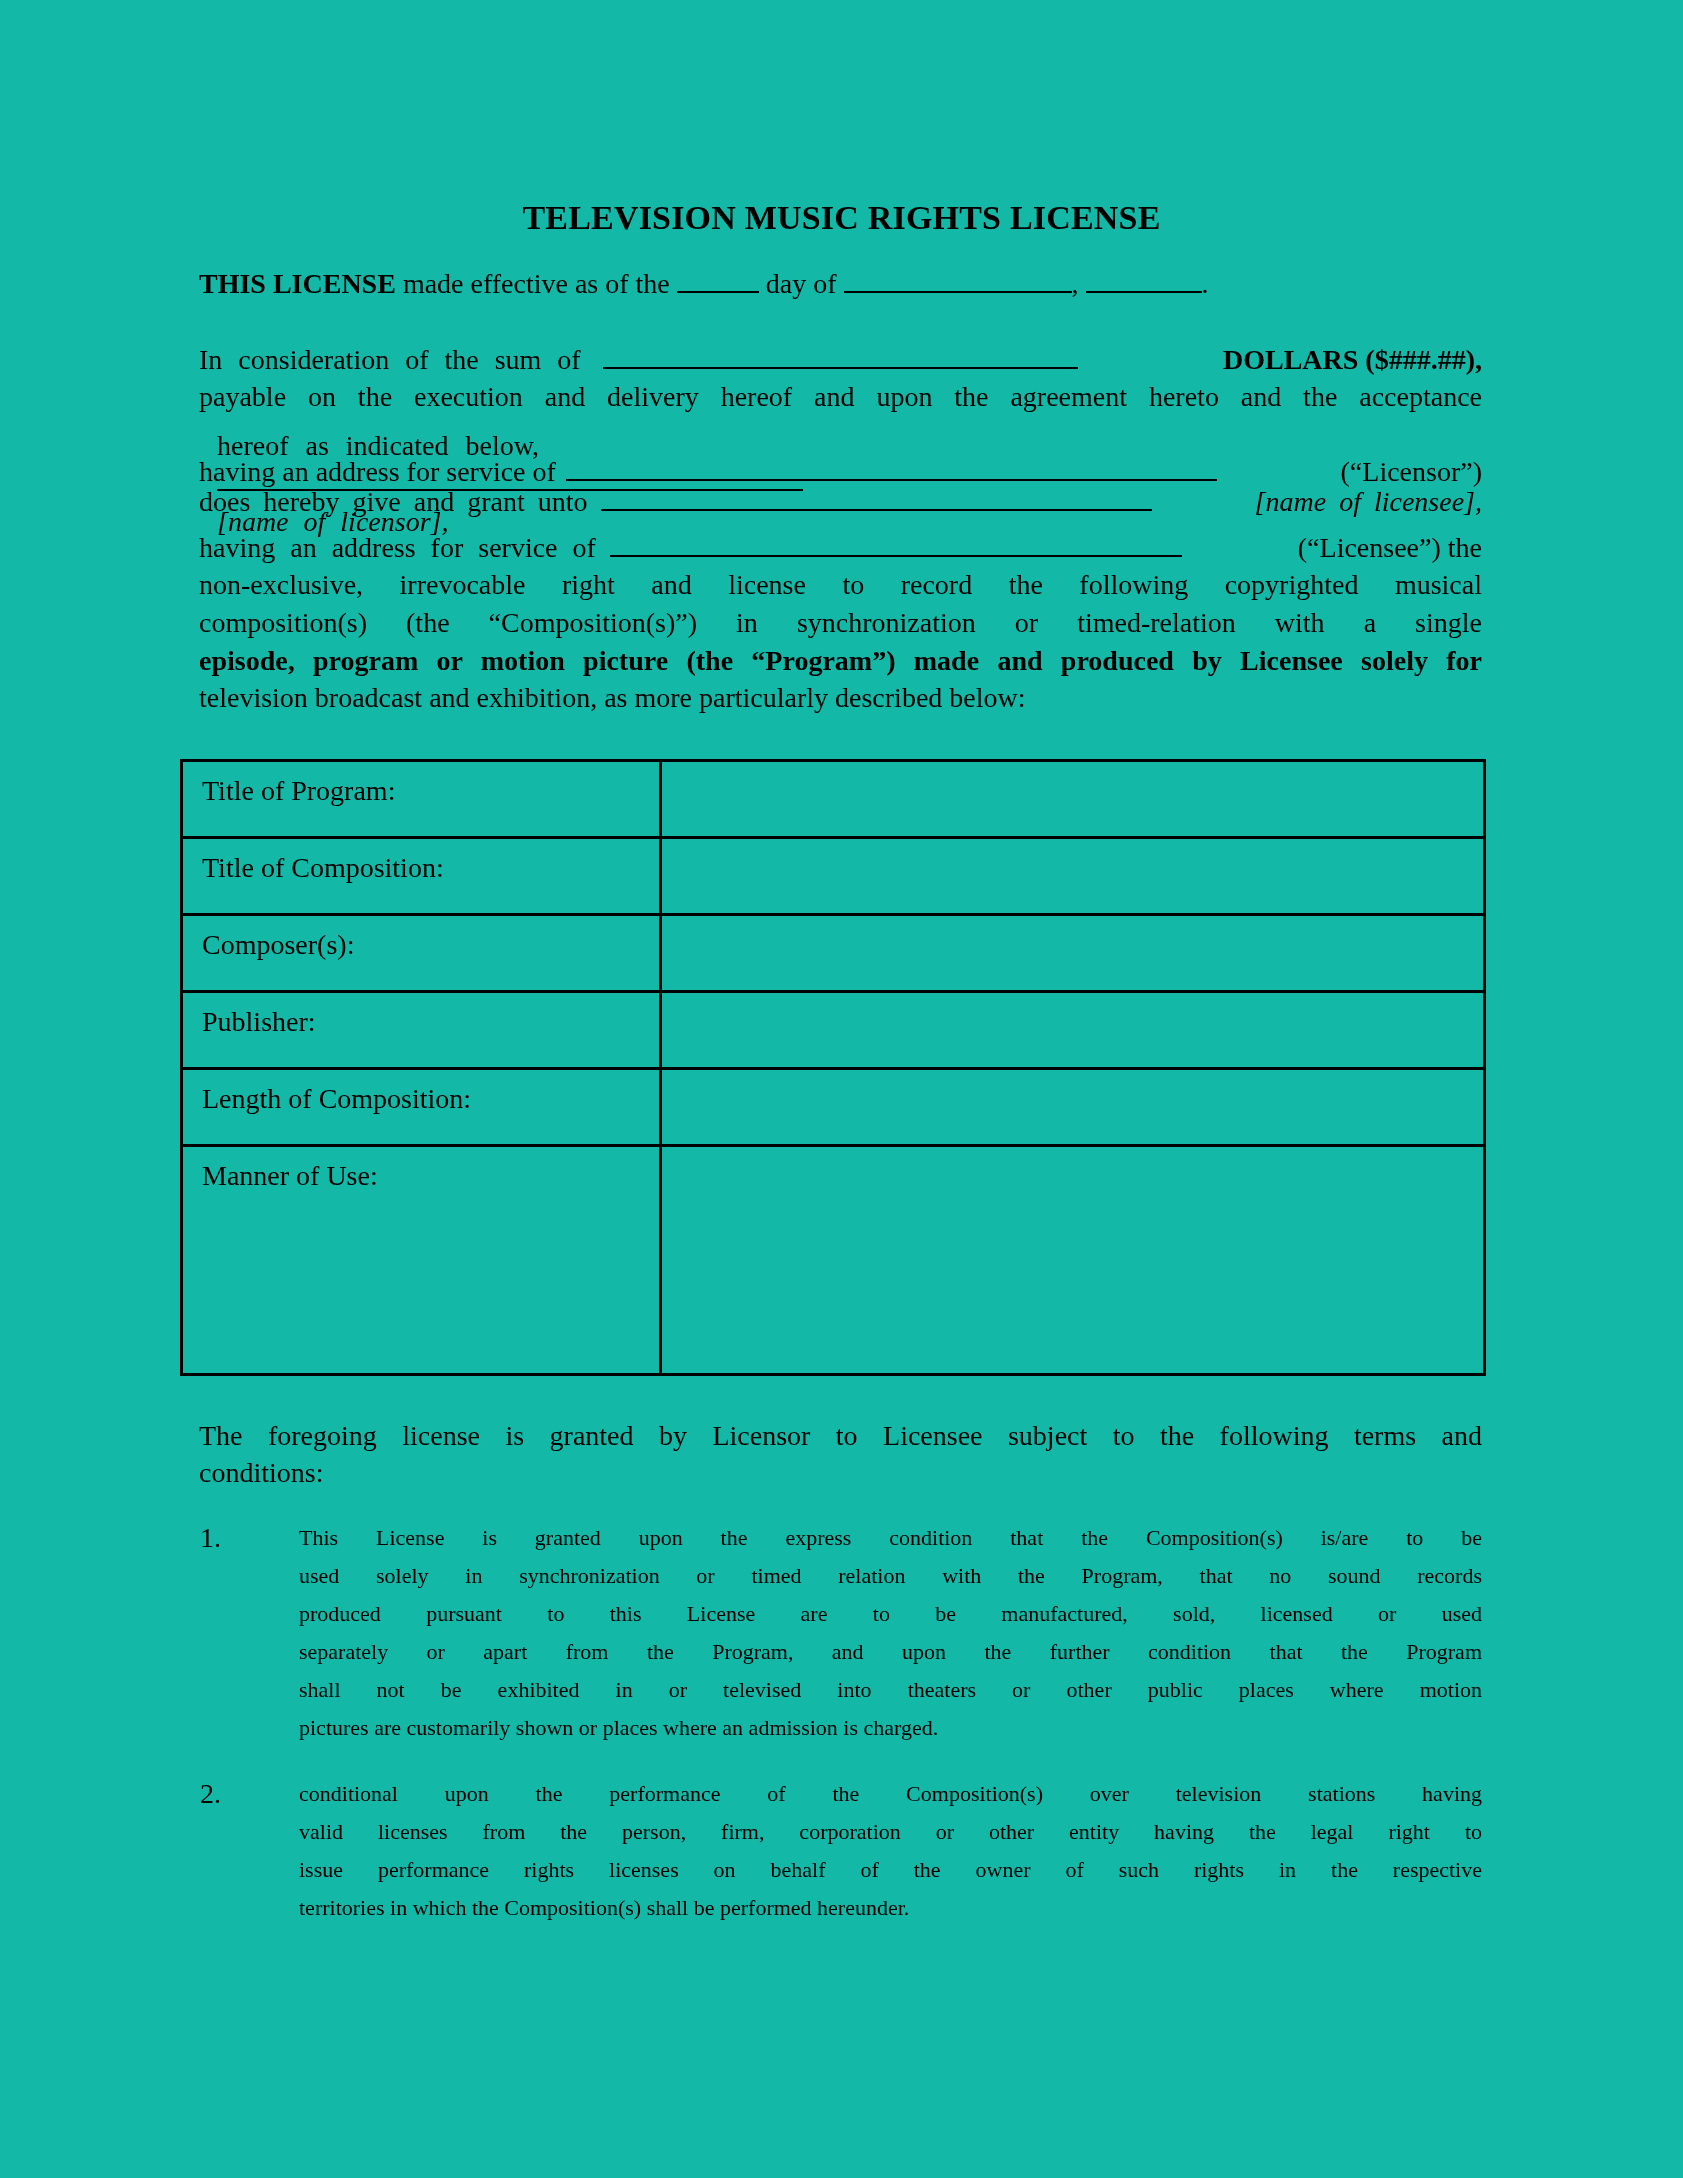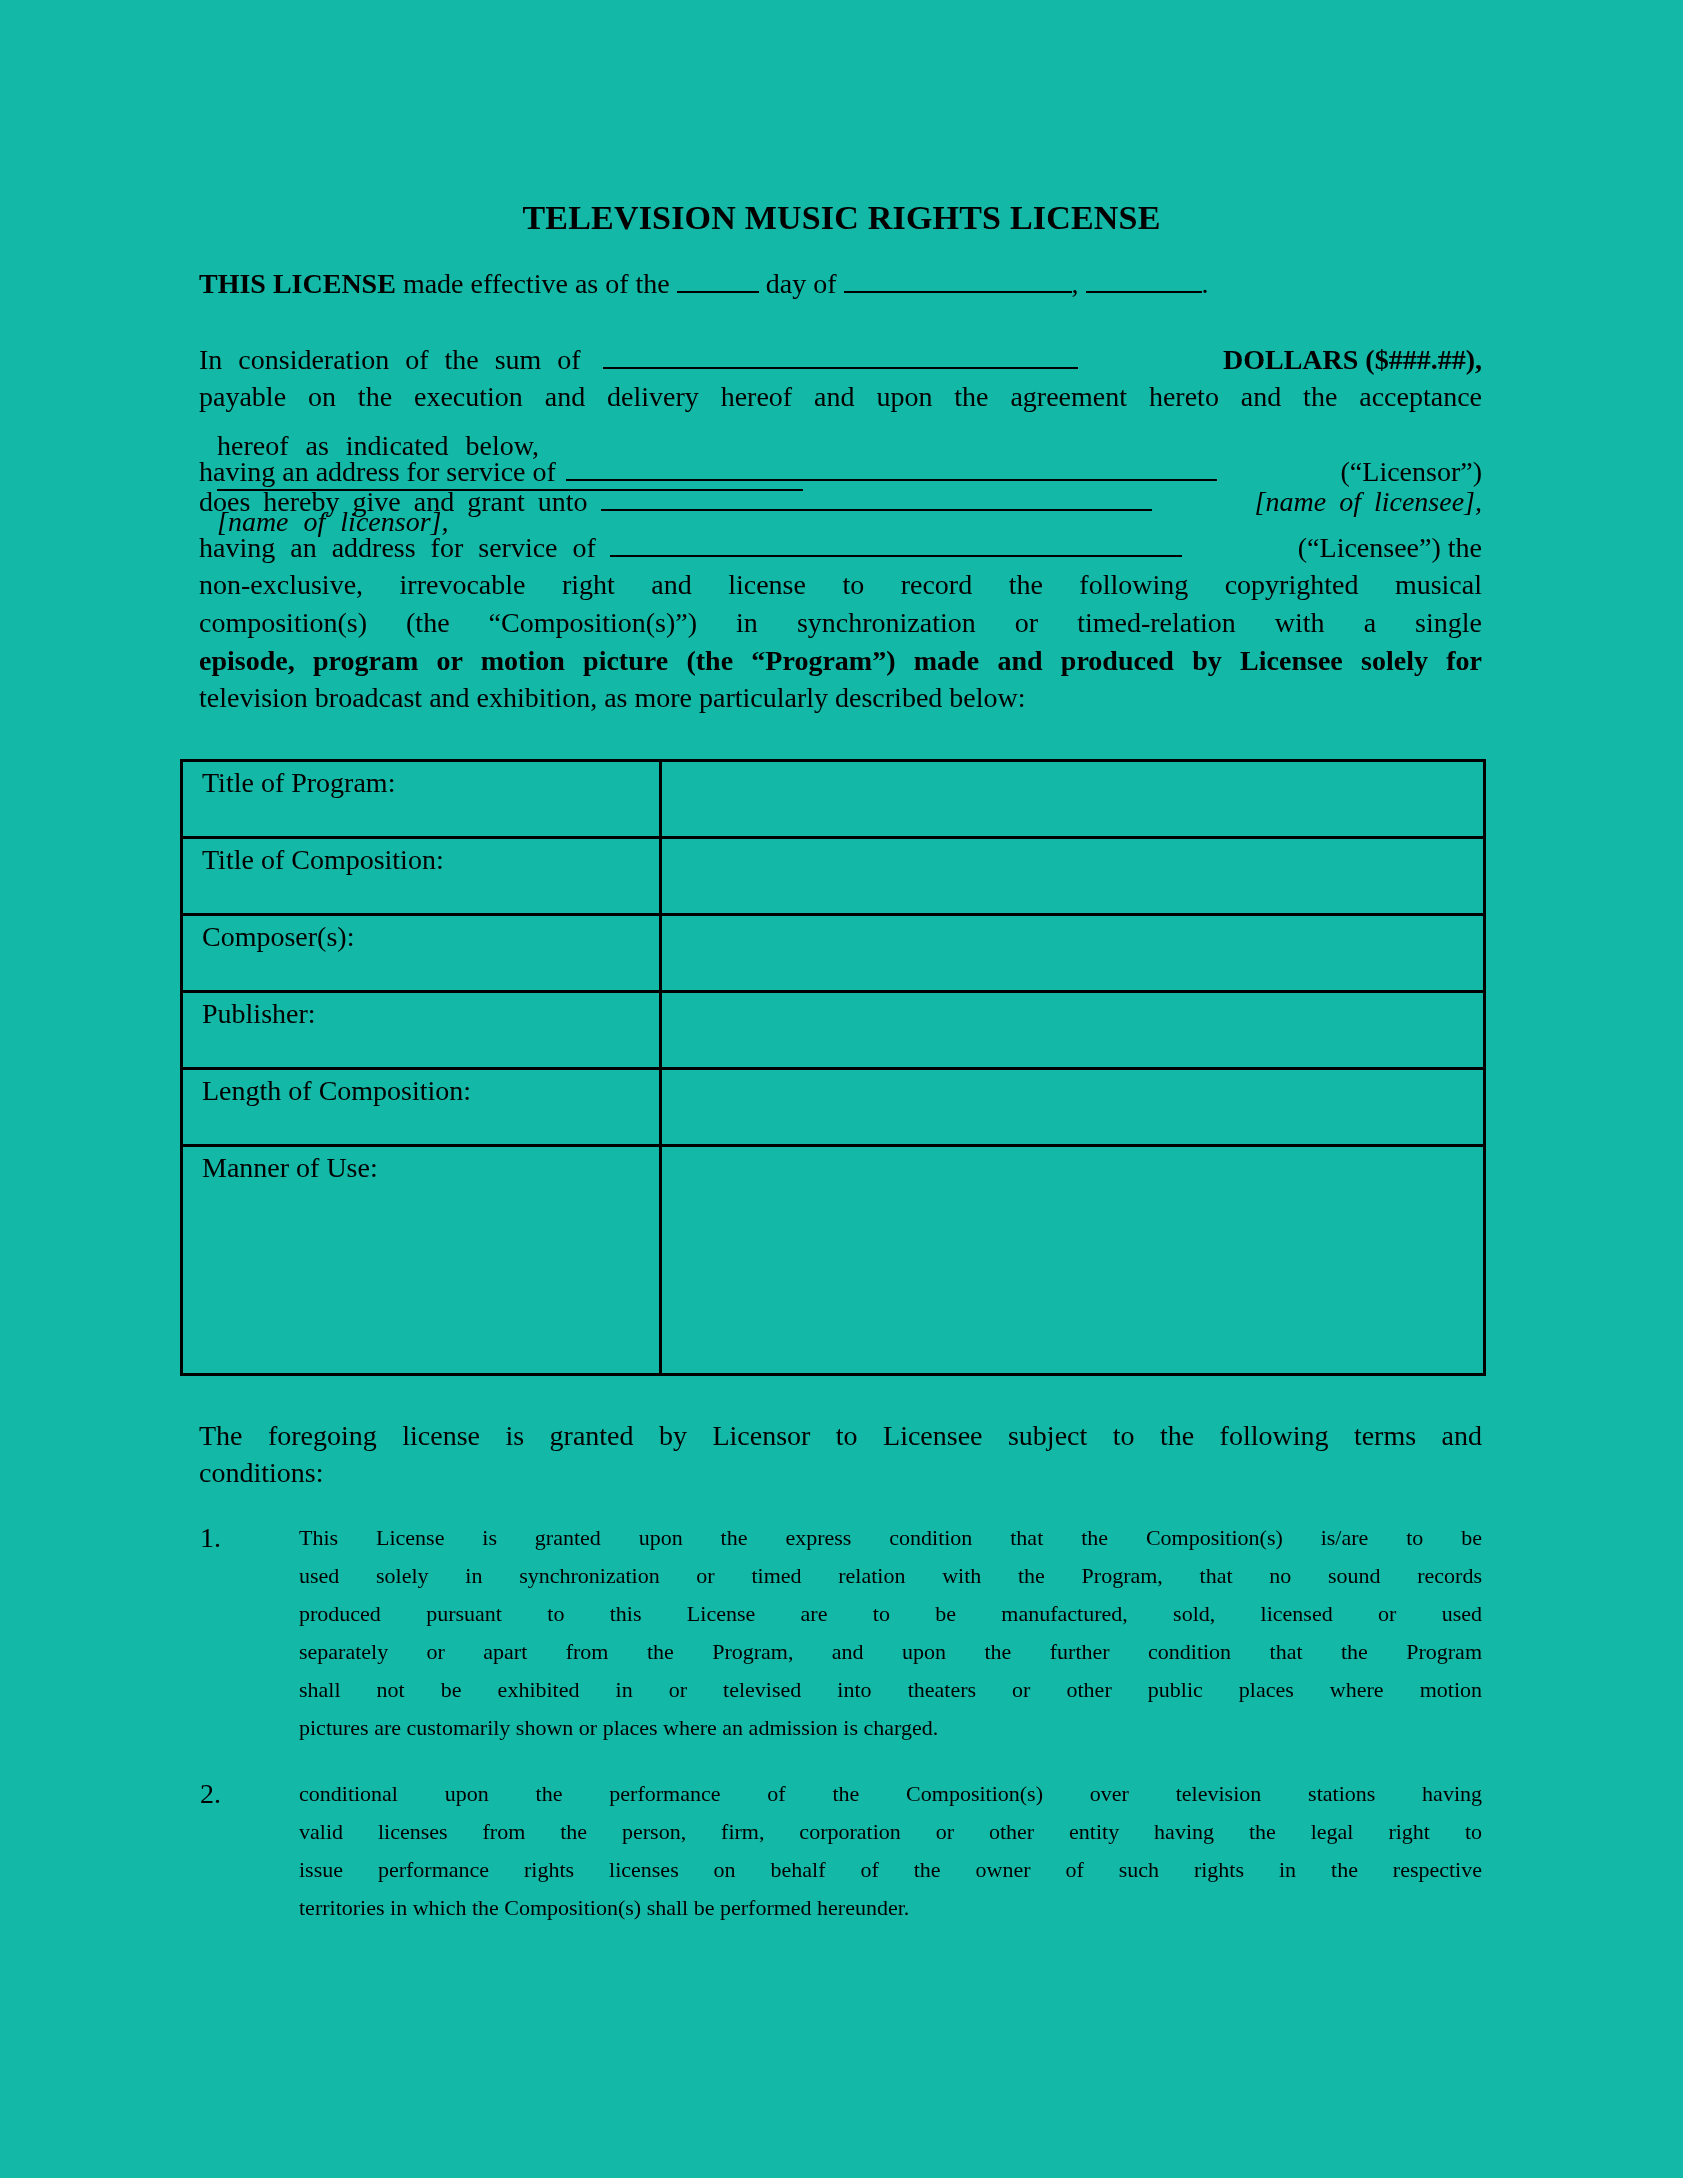--- a/index.html
+++ b/index.html
@@ -11,21 +11,21 @@
   .line { position: absolute; left: 199px; width: 1283px; font-size: 28px; line-height: 38px;
           white-space: nowrap; }
   .justify { text-align: justify; text-align-last: justify; white-space: normal; }
   .bold { font-weight: bold; }
   .ital { font-style: italic; }
   .blank { display: inline-block; border-bottom: 2px solid #000; height: 24px; vertical-align: baseline; }
   .flex { display: flex; align-items: baseline; }
   .flex .grow { flex: 1; }
   table.desc { position: absolute; left: 180px; top: 759px; width: 1306px; border-collapse: collapse; }
   table.desc td { border: 3px solid #000; vertical-align: top; padding: 0; font-size: 28px; line-height: 38px; }
-  table.desc td.lbl { width: 457px; padding-left: 19px; padding-top: 2px; margin-top: 8px; }
+  table.desc td.lbl { width: 457px; padding-left: 19px; padding-top: 10px; margin-top: 8px; }
   table.desc tr.r { height: 77px; }
   table.desc tr.rtall { height: 229px; }
   .num { position: absolute; left: 200px; font-size: 28px; line-height: 38px; }
   .item { position: absolute; left: 299px; width: 1183px; font-size: 22px; line-height: 38px;
           text-align: justify; }
   .item .l { display: block; text-align: justify; text-align-last: justify; }
   .item .l.last { text-align-last: left; }
 </style>
 </head>
 <body>

